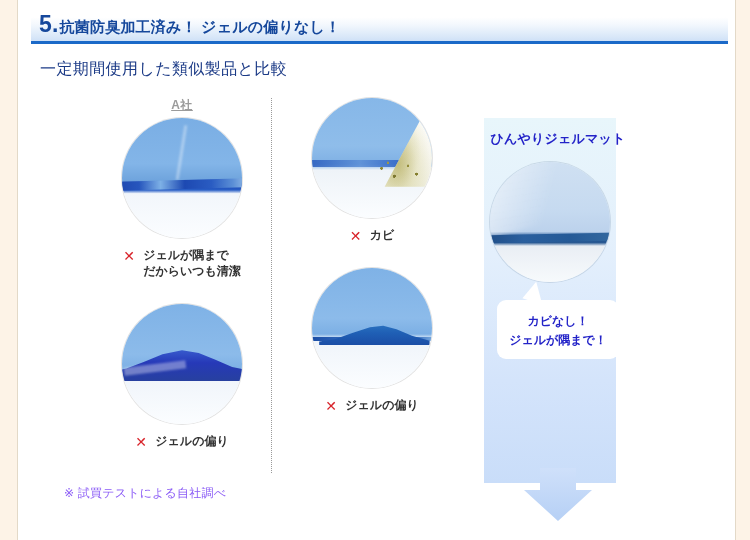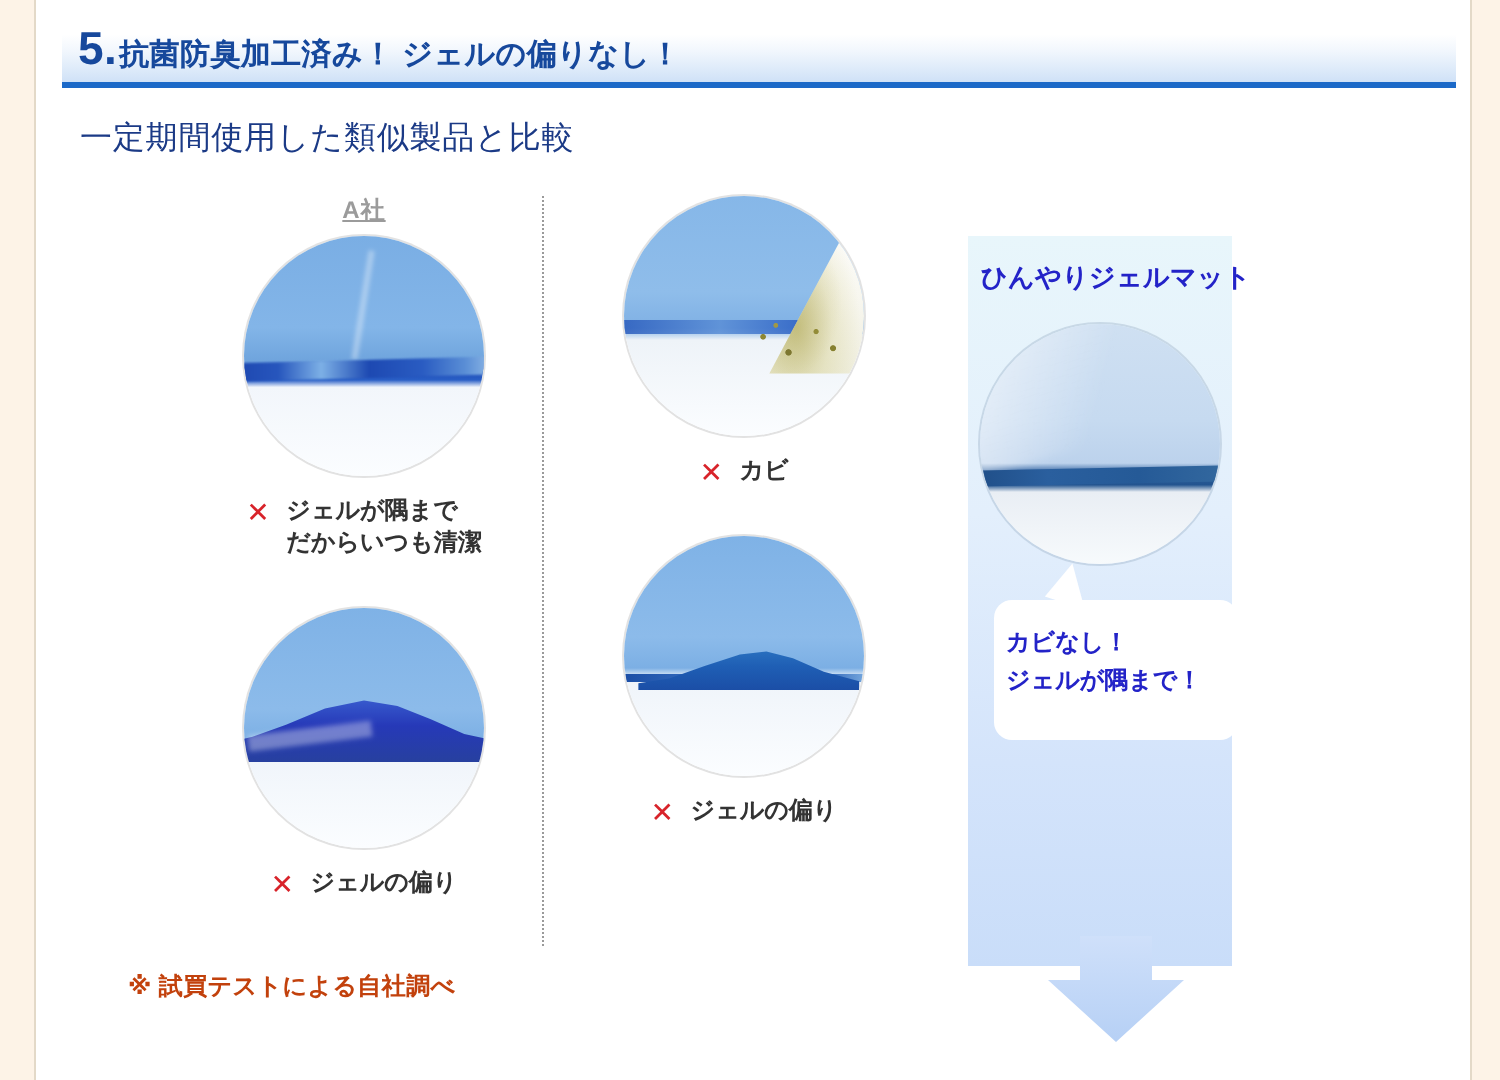--- a/index.html
+++ b/index.html
@@ -295,23 +295,23 @@
     color: #d8232a;
     font-size: 14px;
     font-weight: bold;
     line-height: 1.3;
   }
 
   .footnote {
     position: absolute;
     left: 46px;
     top: 390px;
-    color: #c2410c;
+    color: #8b5cf6;
     font-size: 12px;
-    font-weight: bold;
+    font-weight: normal;
     letter-spacing: 0.2px;
   }
 
   
   .product-panel {
     position: absolute;
     left: 466px;
     top: 8px;
     width: 132px;
     height: 365px;
@@ -362,24 +362,24 @@
     height: 8px;
     background: linear-gradient(to right, #1f4d86 0%, #2a5f9e 30%, #255a97 65%, #34699f 100%);
     transform: rotate(-1.2deg);
   }
 
   .callout {
     position: absolute;
     left: 13px;
     top: 182px;
     width: 122px;
-    padding: 12px 6px 21px;
+    padding: 12px 6px 10px;
     background: #ffffff;
     border-radius: 9px;
-    text-align: left;
+    text-align: center;
     color: #2323c8;
     font-size: 12px;
     font-weight: bold;
     line-height: 1.55;
     box-sizing: border-box;
   }
   .callout-tail {
     position: absolute;
     left: 28px;
     top: -18px;

